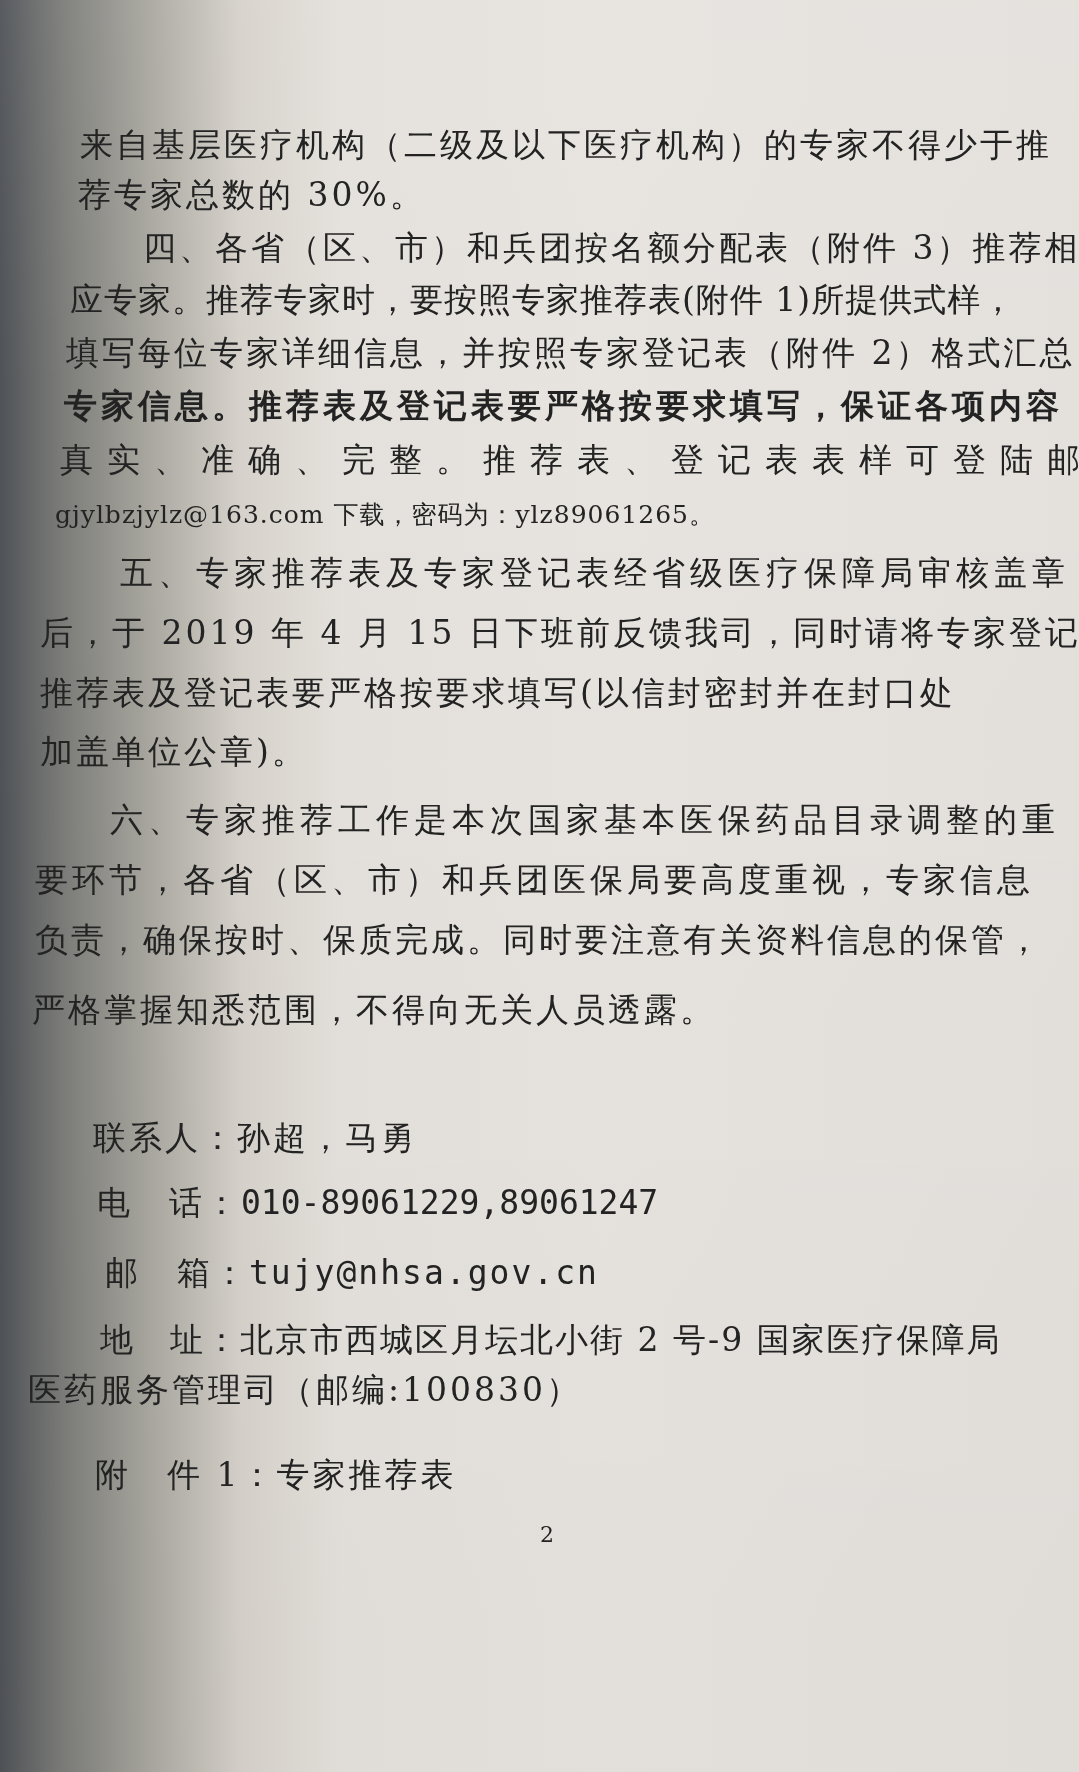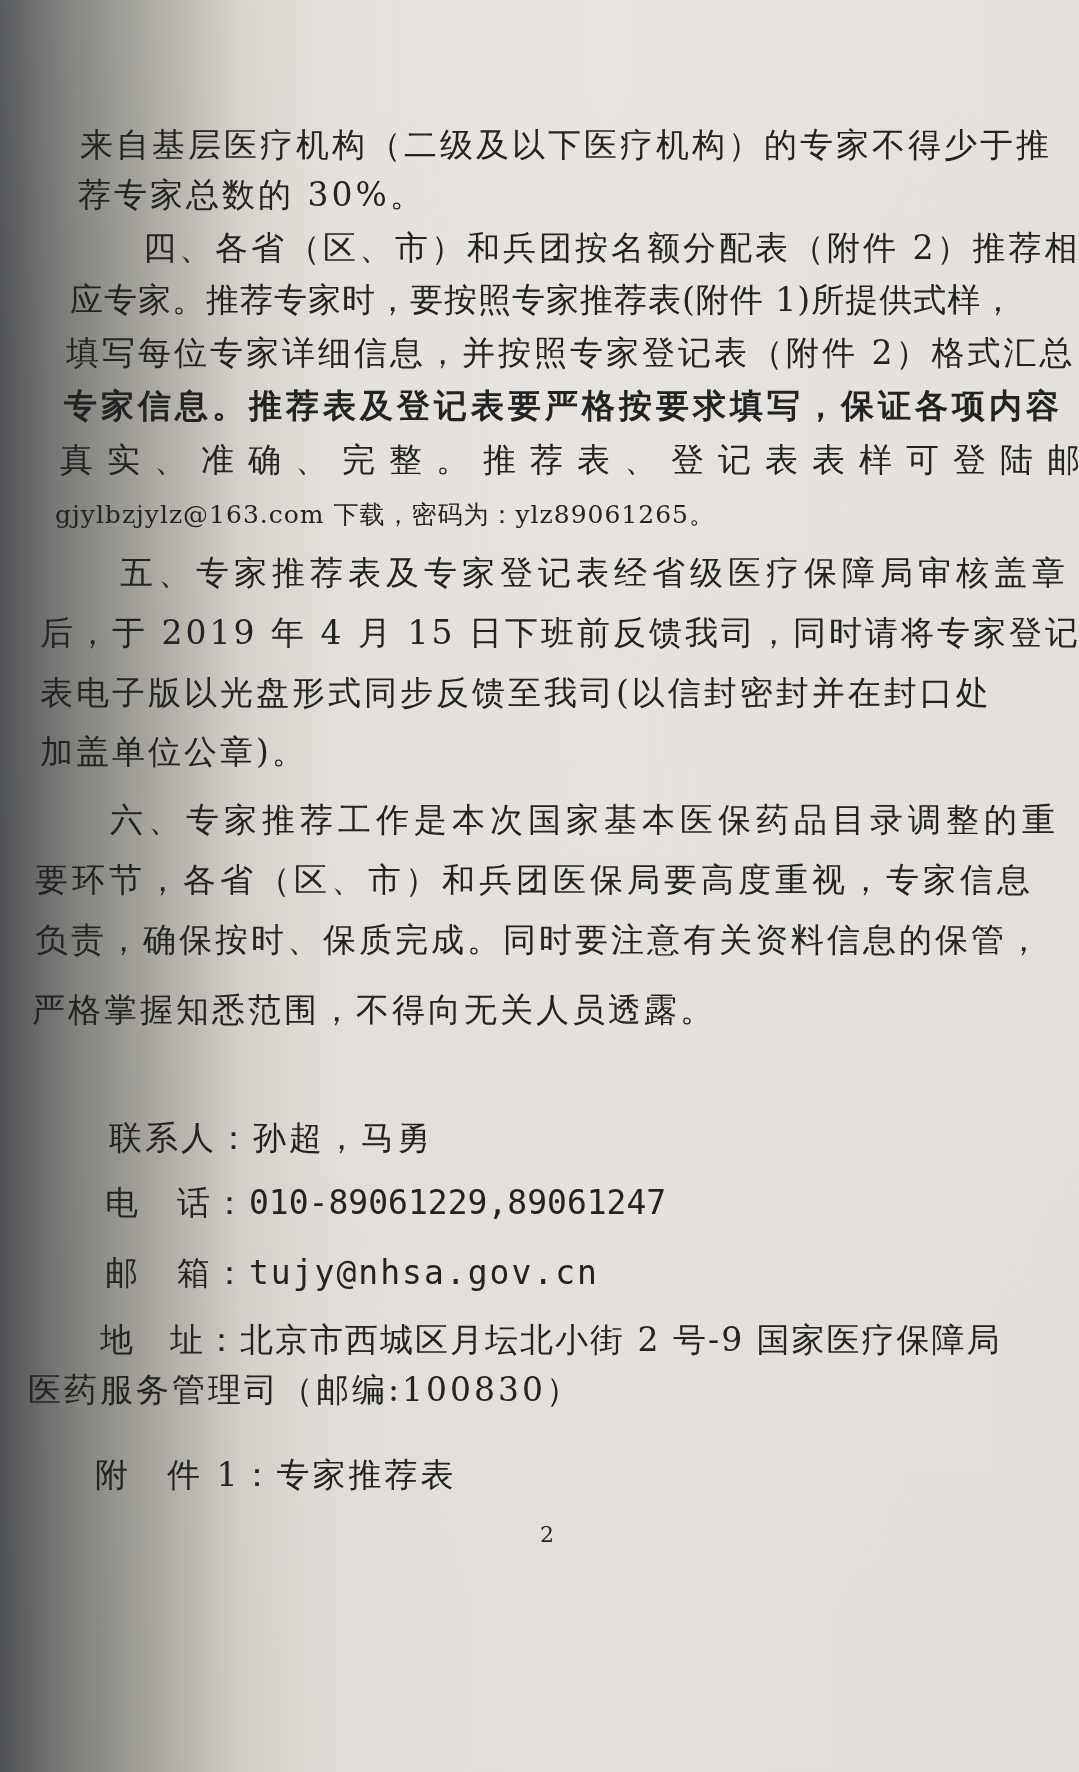--- a/index.html
+++ b/index.html
@@ -22,43 +22,43 @@
   .pagenum { position: absolute; left: 540px; top: 1522px; font-size: 22px; }
 </style>
 </head>
 <body>
 
 <div class="shade-top"></div>
 
 <div>
   <div class="line" style="left:80px; top:125px;">来自基层医疗机构（二级及以下医疗机构）的专家不得少于推</div>
   <div class="line" style="left:78px; top:175px;">荐专家总数的 30%。</div>
-  <div class="line" style="left:143px; top:228px;">四、各省（区、市）和兵团按名额分配表（附件 2）推荐相</div>
+  <div class="line" style="left:143px; top:228px;">四、各省（区、市）和兵团按名额分配表（附件 3）推荐相</div>
   <div class="line" style="left:70px; top:280px; letter-spacing:1px;text-align:right;">应专家。推荐专家时，要按照专家推荐表(附件 1)所提供式样，</div>
   <div class="line" style="left:66px; top:333px;">填写每位专家详细信息，并按照专家登记表（附件 2）格式汇总</div>
   <div class="line" style="left:64px; top:386px; letter-spacing:4px;font-weight:bold;">专家信息。推荐表及登记表要严格按要求填写，保证各项内容</div>
   <div class="line" style="left:60px; top:440px; letter-spacing:14px;">真实、准确、完整。推荐表、登记表表样可登陆邮箱</div>
   <div class="line" style="left:55px; top:495px; font-size:25px; letter-spacing:1px;">gjylbzjylz@163.com 下载，密码为：ylz89061265。</div>
 
   <div class="line" style="left:120px; top:553px; letter-spacing:5px;">五、专家推荐表及专家登记表经省级医疗保障局审核盖章</div>
   <div class="line" style="left:40px; top:613px; letter-spacing:3px;">后，于 2019 年 4 月 15 日下班前反馈我司，同时请将专家登记</div>
-  <div class="line" style="left:40px; top:673px; letter-spacing:3px;">表电子版以光盘形式同步反馈至我司(以信封密封并在封口处</div>
+  <div class="line" style="left:40px; top:673px; letter-spacing:3px;">推荐表及登记表要严格按要求填写(以信封密封并在封口处</div>
   <div class="line" style="left:40px; top:732px;">加盖单位公章)。</div>
 
   <div class="line" style="left:110px; top:800px; letter-spacing:5px;font-family:Liberation Serif, serif;">六、专家推荐工作是本次国家基本医保药品目录调整的重</div>
   <div class="line" style="left:35px; top:860px; letter-spacing:4px;">要环节，各省（区、市）和兵团医保局要高度重视，专家信息</div>
   <div class="line" style="left:35px; top:920px; letter-spacing:3px;">负责，确保按时、保质完成。同时要注意有关资料信息的保管，</div>
   <div class="line" style="left:32px; top:990px;">严格掌握知悉范围，不得向无关人员透露。</div>
 </div>
 
 <div>
-  <div class="line" style="left:109px; top:1118px;">
+  <div class="line" style="left:93px; top:1118px;">
     <span>联系人：</span><span>孙超，马勇</span>
   </div>
-  <div class="line" style="left:105px; top:1183px;">
+  <div class="line" style="left:97px; top:1183px;">
     <span>电　话：</span><span class="mono">010-89061229,89061247</span>
   </div>
   <div class="line" style="left:105px; top:1253px;">
     <span>邮　箱：</span><span class="mono" style="letter-spacing:2px;">tujy@nhsa.gov.cn</span>
   </div>
   <div class="line" style="left:100px; top:1320px; letter-spacing:2px;">
     <span>地　址：</span><span>北京市西城区月坛北小街 2 号-9 国家医疗保障局</span>
   </div>
   <div class="line" style="left:28px; top:1356px;margin-top:14px;">医药服务管理司（邮编:100830）</div>
   <div class="line" style="left:95px; top:1455px;">

